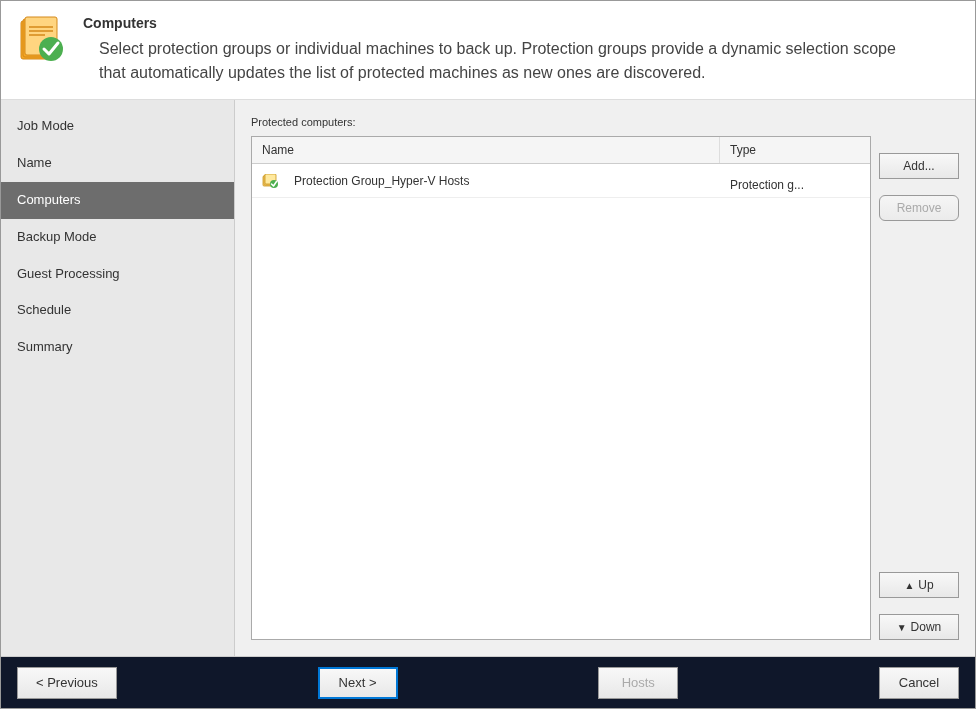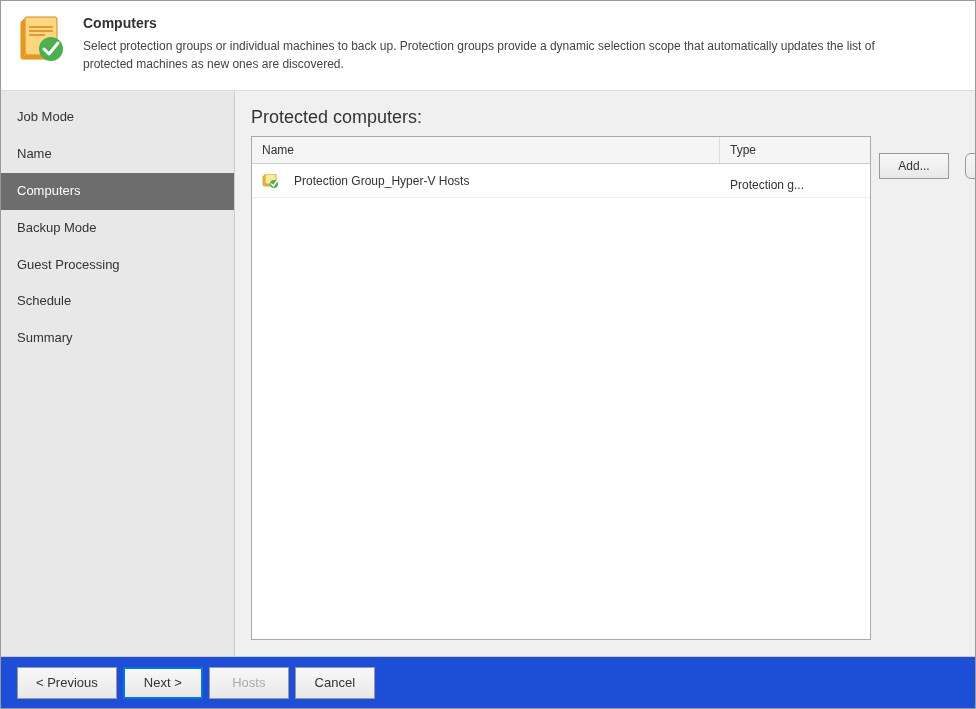--- a/index.html
+++ b/index.html
@@ -62,24 +62,25 @@
       flex-shrink: 0;
       position: relative;
     }
     .header-text h2 {
       font-size: 14px;
       font-weight: bold;
       color: #333;
       margin-bottom: 6px;
     }
     .header-text p {
-      font-size: 12px;
+      font-size: 16px;
       color: #444;
       line-height: 1.5;
       max-width: 820px;
+      margin-left: 16px;
     }
     .main-area {
       display: flex;
       flex: 1;
       overflow: hidden;
     }
     .sidebar {
       width: 234px;
       background: #e8e8e8;
       border-right: 1px solid #ccc;
@@ -97,21 +98,21 @@
       color: #fff;
     }
     .content-area {
       flex: 1;
       padding: 16px;
       display: flex;
       flex-direction: column;
       background: #f0f0f0;
     }
     .section-label {
-      font-size: 18px;
+      font-size: 11px;
       color: #333;
       margin-bottom: 8px;
       font-weight: normal;
     }
     .table-container {
       flex: 1;
       display: flex;
       gap: 8px;
     }
     .table-wrapper {
@@ -158,21 +159,21 @@
     .row-icon {
       width: 16px;
       height: 16px;
       display: inline-flex;
       align-items: center;
       justify-content: center;
       flex-shrink: 0;
     }
     .buttons-col {
       display: flex;
-      flex-direction: row;
+      flex-direction: column;
       gap: 16px;
       padding-top: 17px;
       width: 80px;
     }
     .btn {
       padding: 5px 10px;
       font-size: 12px;
       border: 1px solid #999;
       background: linear-gradient(to bottom, #f8f8f8, #e8e8e8);
       cursor: pointer;
@@ -192,24 +193,24 @@
     }
     .btn-up-down {
       display: flex;
       align-items: center;
       gap: 4px;
       justify-content: center;
     }
     .bottom-bar {
       padding: 12px 16px;
       display: flex;
-      justify-content: flex-start;
+      justify-content: space-between;
       gap: 6px;
       border-top: 1px solid #ccc;
-      background: #1d4ed8;
+      background: #0f172a;
       height: 52px;
       align-items: center;
     }
     .btn-bottom {
       padding: 6px 18px;
       font-size: 13px;
       border: 1px solid #999;
       background: linear-gradient(to bottom, #f8f8f8, #e8e8e8);
       cursor: pointer;
       color: #333;

